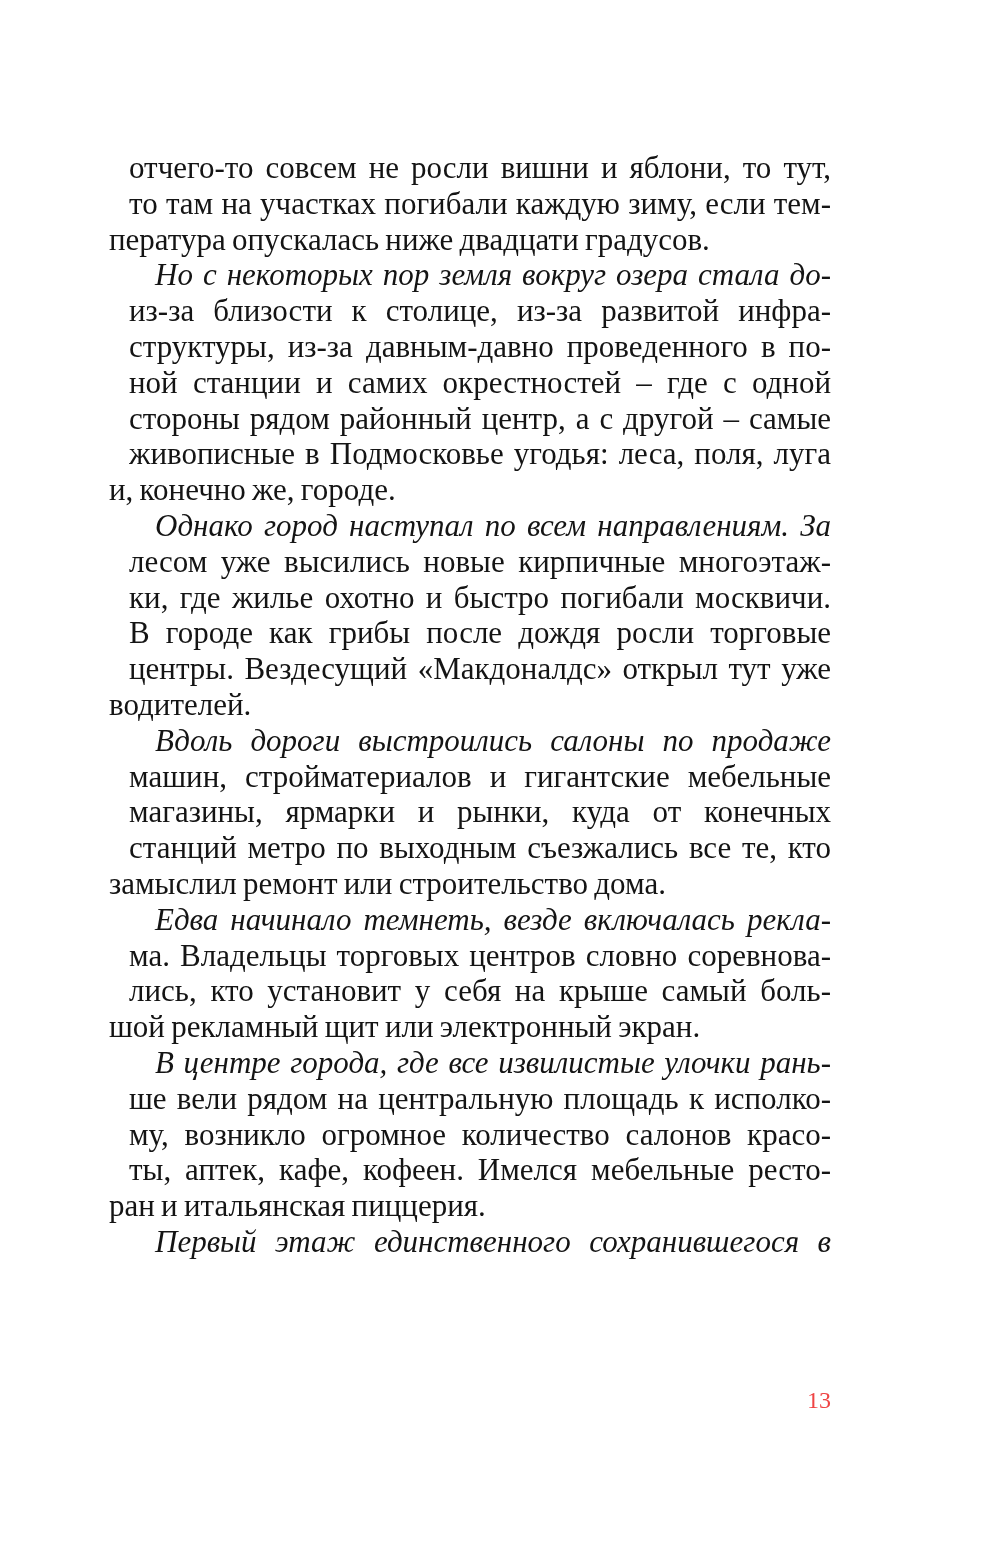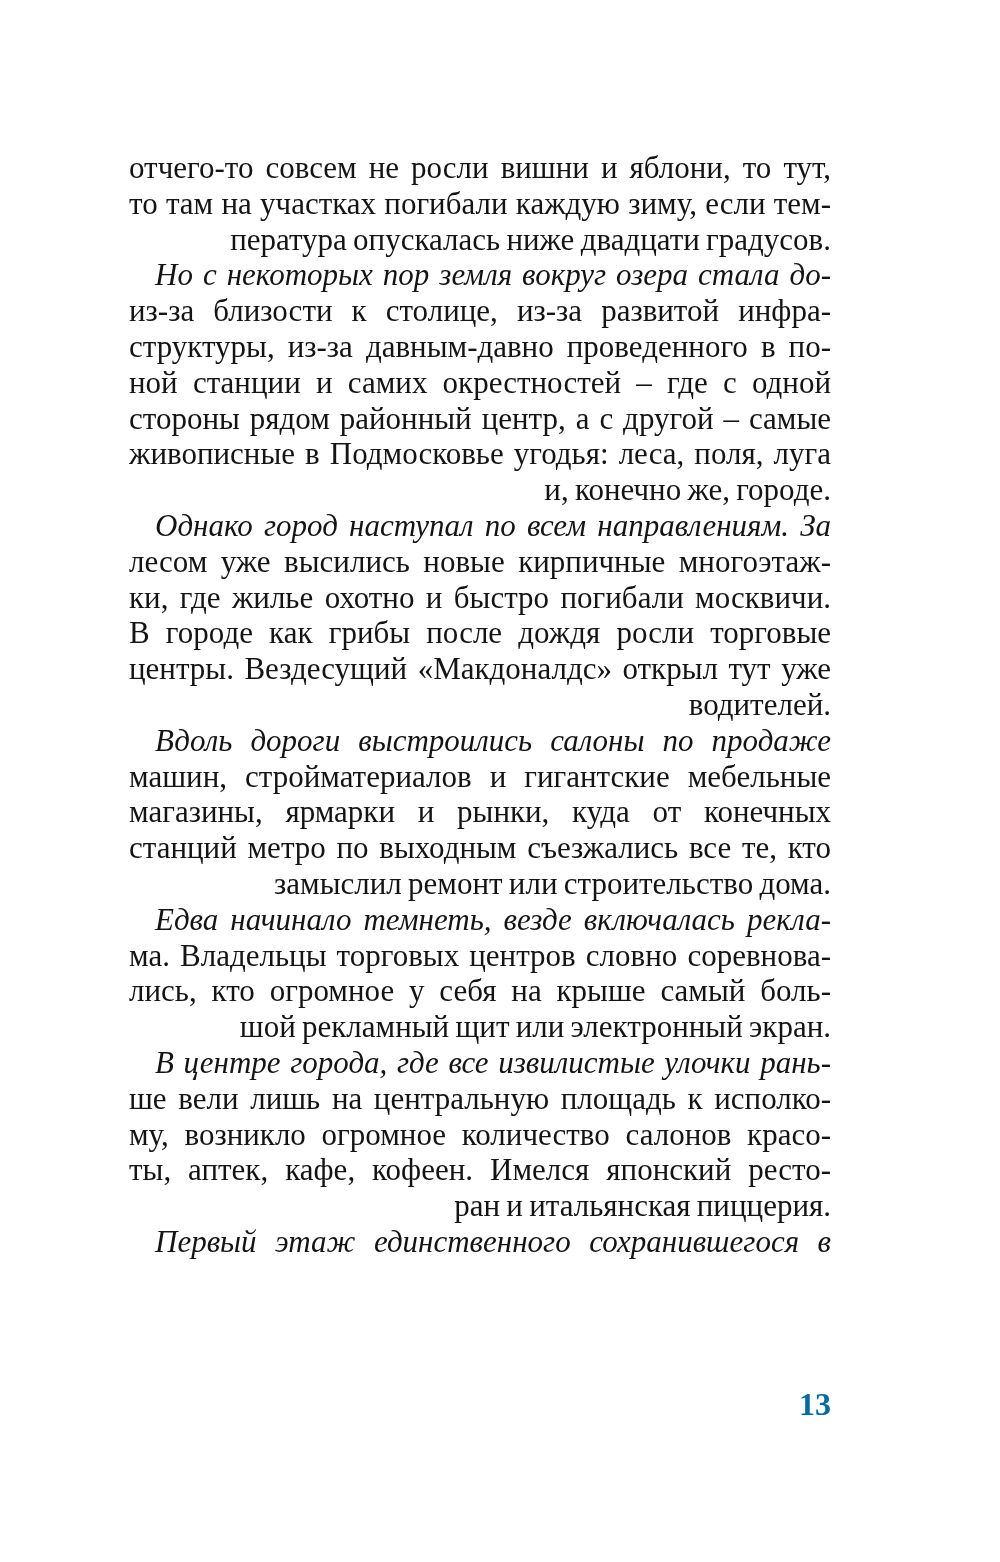--- a/index.html
+++ b/index.html
@@ -29,41 +29,41 @@
     line-height: 35.8px;
     word-spacing: -1.5px;
   }
   .paragraph {
     margin: 0;
     padding: 0;
   }
   .line {
     height: 35.8px;
     overflow: hidden;
-    text-align: right;
+    text-align: left;
     white-space: normal;
   }
   .line.just {
     text-align: justify;
     text-align-last: justify;
     text-justify: inter-word;
     margin-left: 20px;
   }
   .line.indent {
     text-indent: 26px;
     font-style: italic;
   }
   .page-number {
     position: absolute;
     top: 1388px;
     right: 169px;
-    font-size: 32px;
-    font-weight: bold;
+    font-size: 24px;
+    font-weight: normal;
     line-height: 1;
-    color: #0369a1;
+    color: #ef4444;
   }
 </style>
 </head>
 <body>
 
 <div class="book-page">
   <div class="text-block" id="text-block">
       <div class="paragraph">
         <div class="line just">отчего-то совсем не росли вишни и яблони, то тут,</div>
         <div class="line just">то там на участках погибали каждую зиму, если тем-</div>
@@ -89,28 +89,28 @@
       <div class="paragraph">
         <div class="line indent just">Вдоль дороги выстроились салоны по продаже</div>
         <div class="line just">машин, стройматериалов и гигантские мебельные</div>
         <div class="line just">магазины, ярмарки и рынки, куда от конечных</div>
         <div class="line just">станций метро по выходным съезжались все те, кто</div>
         <div class="line">замыслил ремонт или строительство дома.</div>
       </div>
       <div class="paragraph">
         <div class="line indent just">Едва начинало темнеть, везде включалась рекла-</div>
         <div class="line just">ма. Владельцы торговых центров словно соревнова-</div>
-        <div class="line just">лись, кто огромное у себя на крыше самый боль-</div>
+        <div class="line just">лись, кто установит у себя на крыше самый боль-</div>
         <div class="line">шой рекламный щит или электронный экран.</div>
       </div>
       <div class="paragraph">
         <div class="line indent just">В центре города, где все извилистые улочки рань-</div>
-        <div class="line just">ше вели лишь на центральную площадь к исполко-</div>
+        <div class="line just">ше вели рядом на центральную площадь к исполко-</div>
         <div class="line just">му, возникло огромное количество салонов красо-</div>
-        <div class="line just">ты, аптек, кафе, кофеен. Имелся японский ресто-</div>
+        <div class="line just">ты, аптек, кафе, кофеен. Имелся мебельные ресто-</div>
         <div class="line">ран и итальянская пиццерия.</div>
       </div>
       <div class="paragraph">
         <div class="line indent just">Первый этаж единственного сохранившегося в</div>
       </div>
     </div>
   <div class="page-number">13</div>
 </div>
 
 </body></html>

